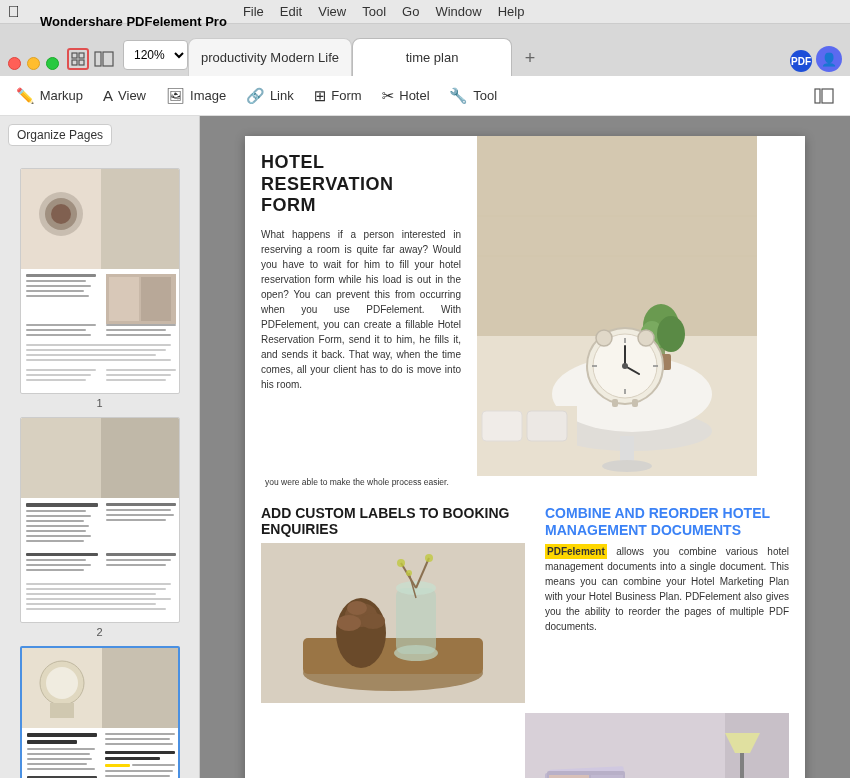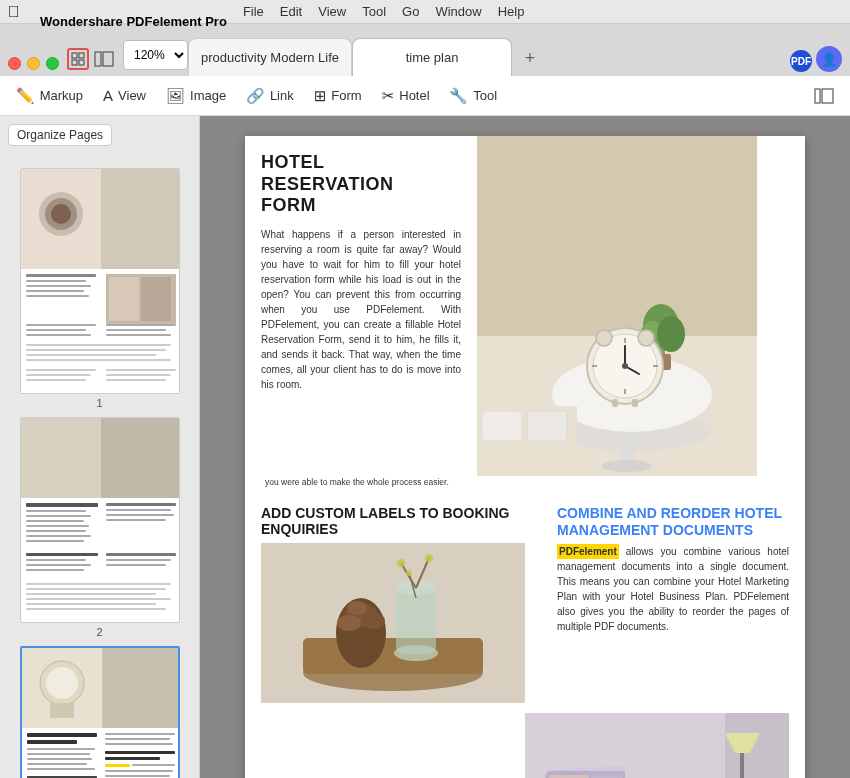--- a/index.html
+++ b/index.html
@@ -566,21 +566,21 @@
             <rect x="50" y="275" width="40" height="30" rx="4" fill="#ece8e4" stroke="#dcd8d4" stroke-width="1"></rect>
           </svg>
         </div>
       </div>
 
       <div class="right-heading-text">
         <span>you were able to make the whole process easier.</span>
       </div>
 
       <div style="padding: 0 16px;">
-        <div style="display:flex; gap:32px;">
+        <div style="display:flex; gap:20px;">
 
           <div style="width:264px;">
             <div class="add-custom-title">
               ADD CUSTOM LABELS TO BOOKING ENQUIRIES
             </div>
             <div class="pinecone-area">
               <svg width="264" height="160" viewBox="0 0 264 160" xmlns="http://www.w3.org/2000/svg">
                 <rect x="0" y="0" width="264" height="160" fill="#d8cfc0"></rect>
 
                 <ellipse cx="132" cy="130" rx="90" ry="18" fill="#8b6a3a" opacity="0.7"></ellipse>

